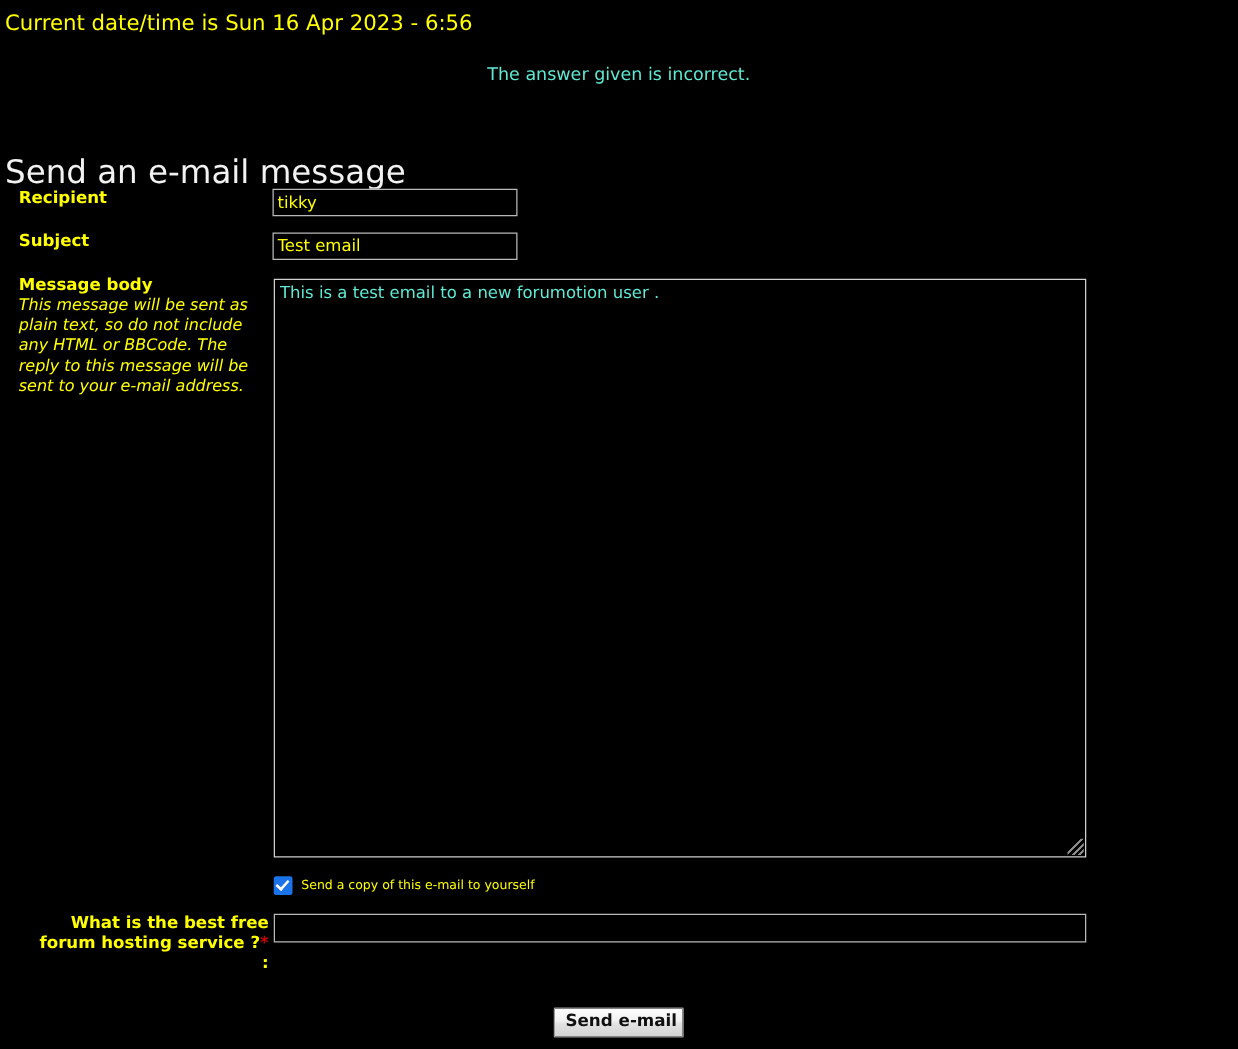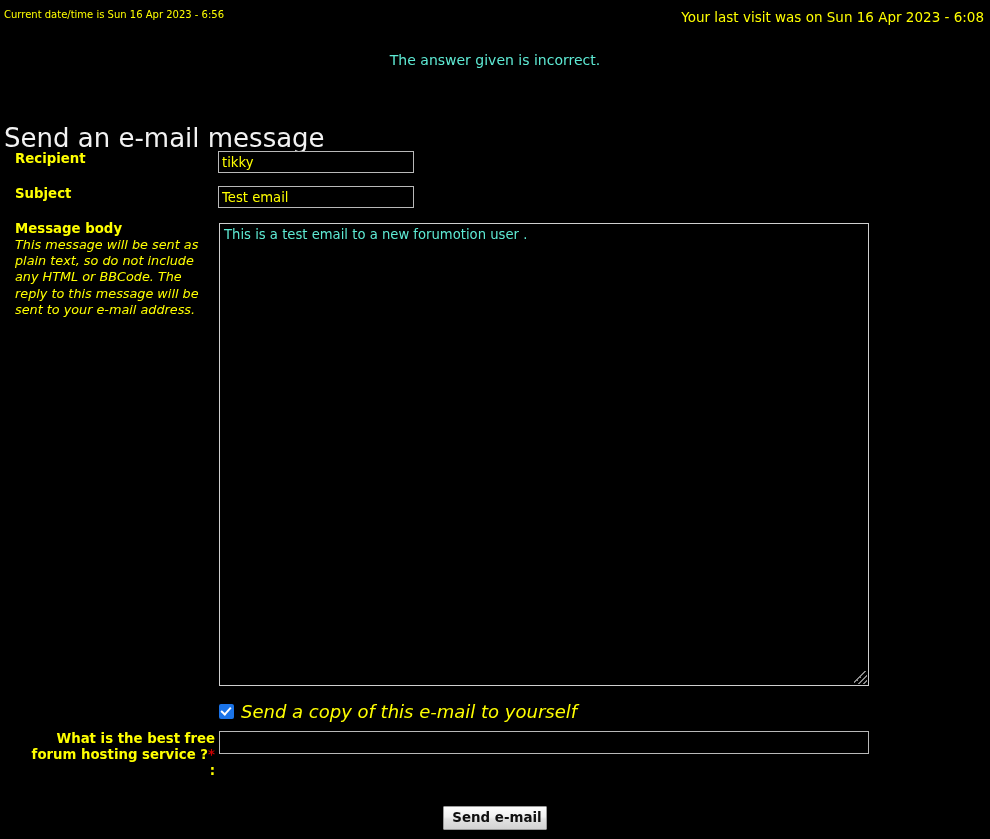--- a/index.html
+++ b/index.html
@@ -22,21 +22,21 @@
     position: absolute;
     top: 0;
     left: 0;
     width: 990px;
     height: 30px;
   }
   .topbar .left {
     position: absolute;
     left: 4px;
     top: 9px;
-    font-size: 10px;
+    font-size: 17px;
     color: #ffff00;
     white-space: nowrap;
   }
   .topbar .right {
     position: absolute;
     right: 6px;
     top: 9px;
     font-size: 13.5px;
     color: #ffff00;
     white-space: nowrap;
@@ -187,24 +187,23 @@
     position: absolute;
     left: 4px;
     top: 1px;
     width: 4px;
     height: 8px;
     border: solid #ffffff;
     border-width: 0 2px 2px 0;
     transform: rotate(42deg);
   }
   .copy-label {
-    font-size: 18px;
-    color: #ffff00;
-    white-space: nowrap;
-    font-style: italic;
+    font-size: 10px;
+    color: #ffff00;
+    white-space: nowrap;
   }
 
   
   .submit-wrap {
     position: absolute;
     left: 0;
     top: 806px;
     width: 990px;
     text-align: center;
   }
@@ -219,21 +218,20 @@
     padding: 3px 4px 4px 8px;
     cursor: pointer;
     line-height: 15px;
   }
 </style>
 </head>
 <body>
 
 <div class="topbar">
   <div class="left">Current date/time is Sun 16 Apr 2023 - 6:56</div>
-  <div class="right">Your last visit was on Sun 16 Apr 2023 - 6:08</div>
 </div>
 
 <div class="error-msg">The answer given is incorrect.</div>
 
 <h1 class="page-title">Send an e-mail message</h1>
 
 <label class="label label-recipient">Recipient</label>
 <input class="txt input-recipient" type="text" value="tikky" style="">
 
 <label class="label label-subject">Subject</label>

